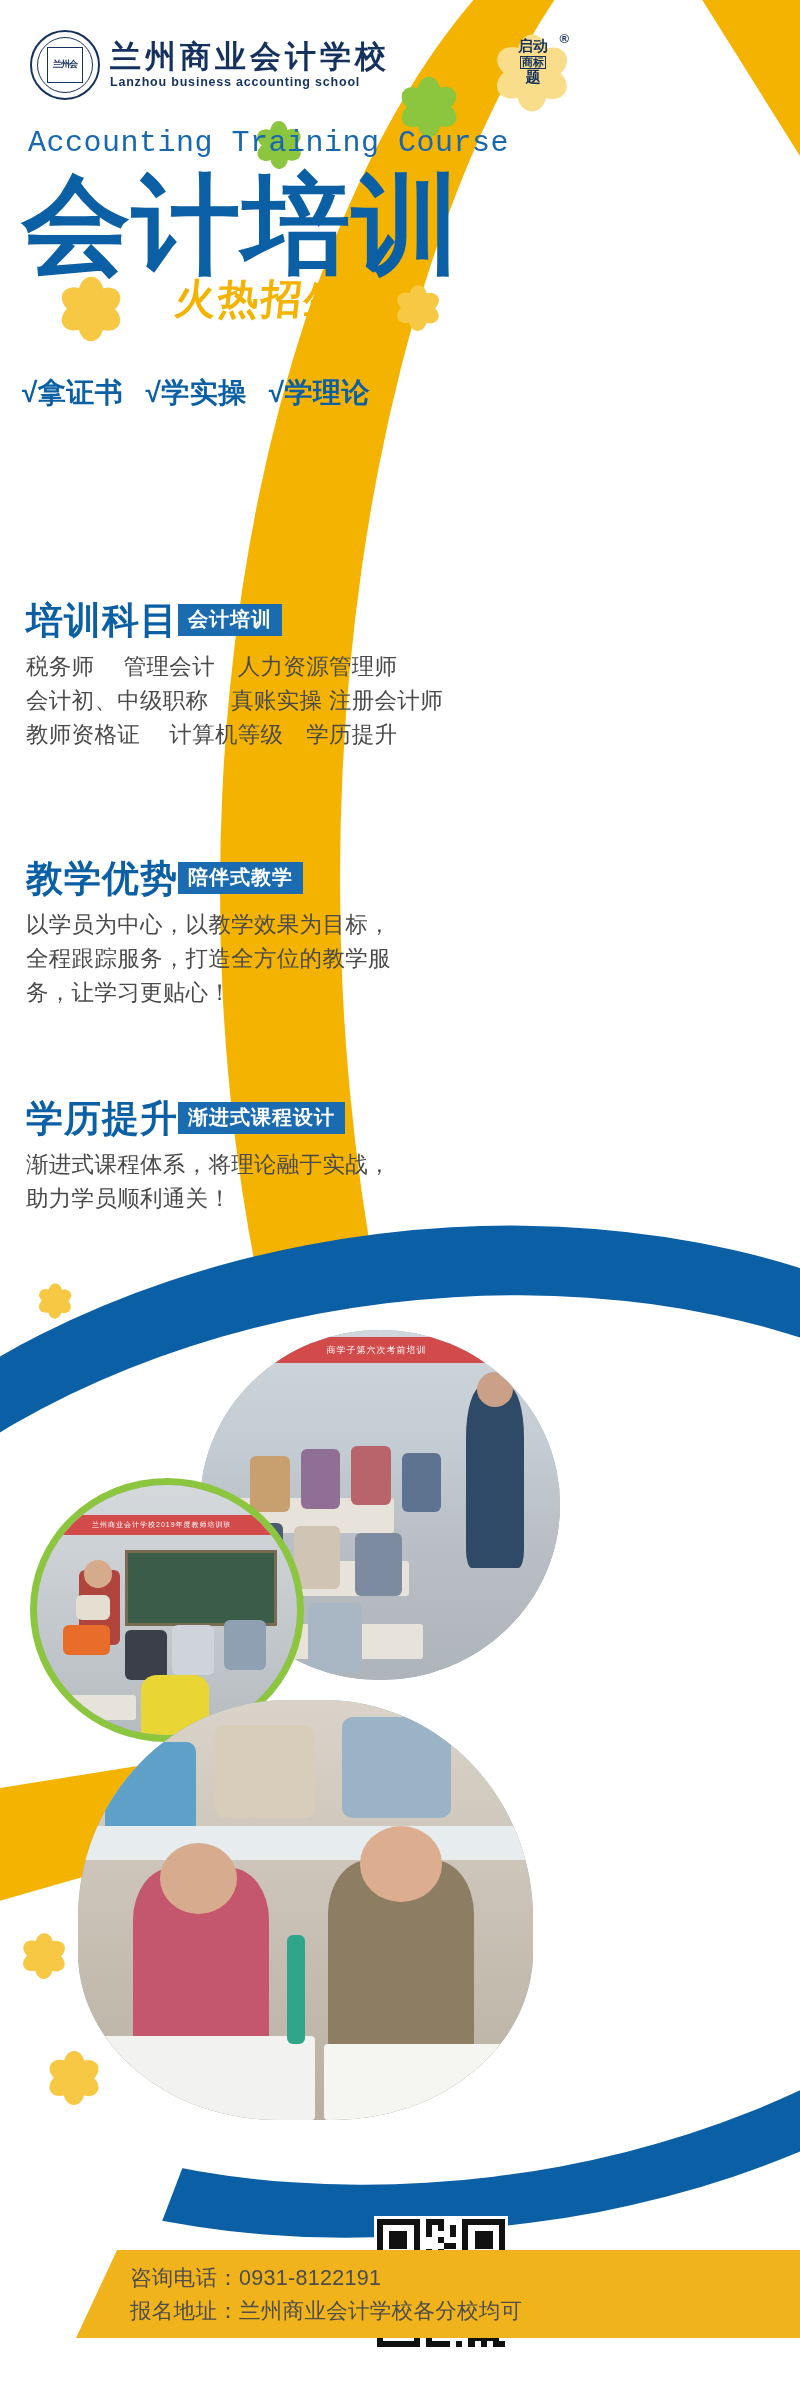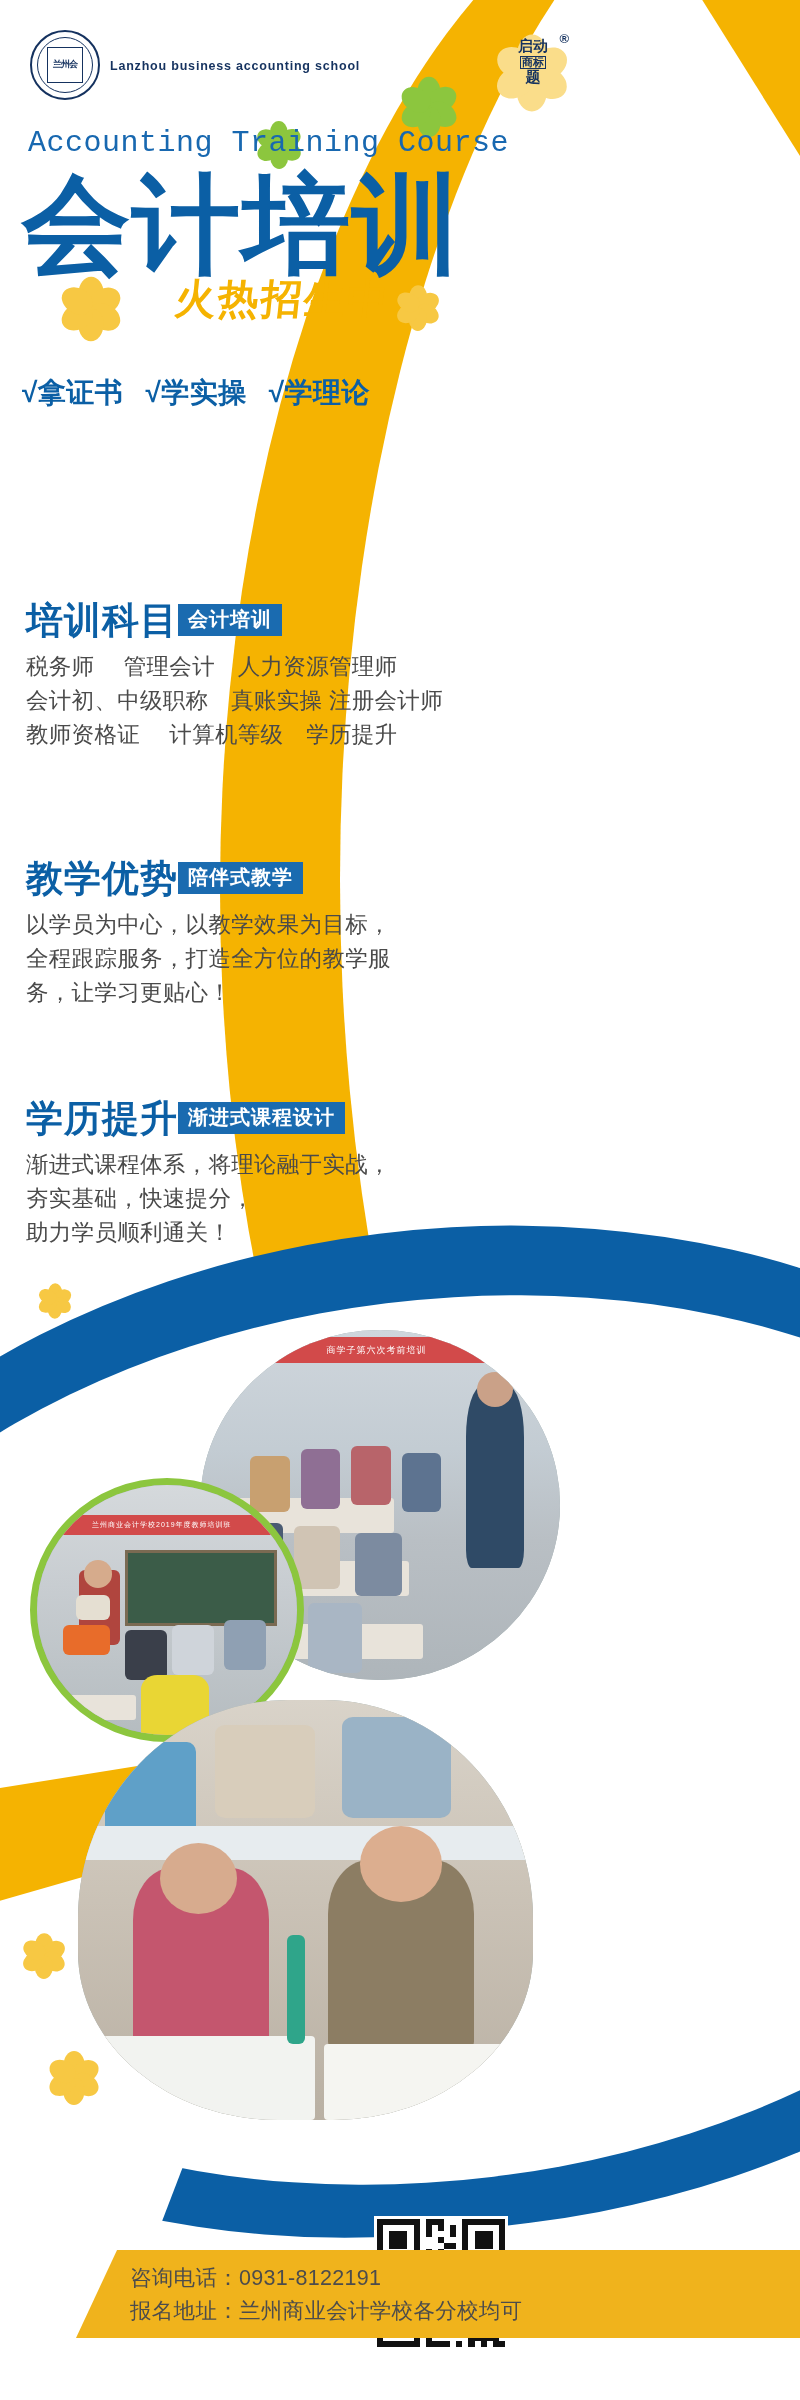--- a/index.html
+++ b/index.html
@@ -341,20 +341,21 @@
         <span class="p4"></span>
         <span class="p5"></span>
     </div>
   </div>
 
   <div class="logo-row">
     <div class="logo-seal">
       <div class="logo-seal-inner">兰州会</div>
     </div>
     <div class="logo-text">
+      <div class="logo-cn">兰州商业会计学校</div>
       <div class="logo-en">Lanzhou business accounting school</div>
     </div>
   </div>
   <div class="logo-stamp">
     <span class="reg">®</span>
     <div>启动</div>
     <div class="boxed">商标</div>
     <div>题</div>
   </div>
 
@@ -392,21 +393,20 @@
     </div>
   </div>
 
   <div class="section" id="sec3">
     <div class="sec-head">
       <div class="sec-title">学历提升</div>
       <div class="sec-tag">渐进式课程设计</div>
     </div>
     <div class="sec-body">
       <div>渐进式课程体系，将理论融于实战，</div>
-      <div>夯实基础，快速提分，</div>
       <div>助力学员顺利通关！</div>
     </div>
   </div>
 
   <div class="photo photo-big">
     <div class="ph-img scene-a">
       <div class="banner-red" style="left:12%;top:2%;width:74%;height:26px;">商学子第六次考前培训</div>
       <div class="desk" style="left:8%;top:48%;width:46%;height:10%;"></div>
       <div class="desk" style="left:4%;top:66%;width:54%;height:10%;"></div>
       <div class="desk" style="left:2%;top:84%;width:60%;height:10%;"></div>

